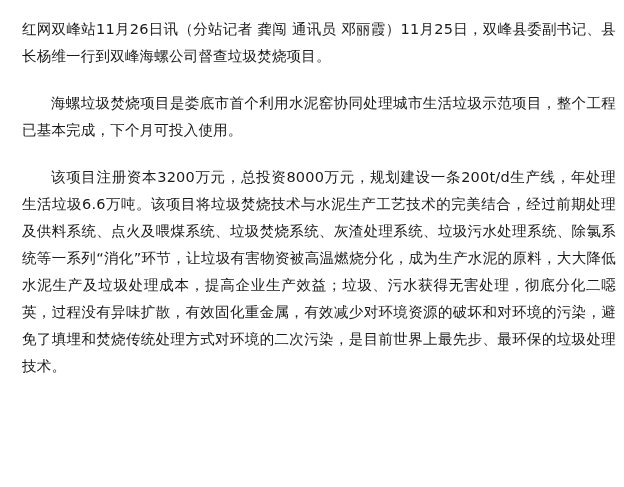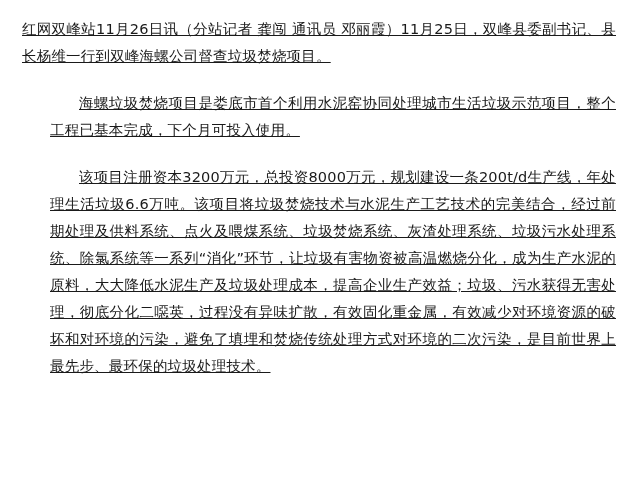--- a/index.html
+++ b/index.html
@@ -11,33 +11,31 @@
     height: 487px;
     background: #ffffff;
     font-family: "DejaVu Sans", "Liberation Sans", sans-serif;
     color: #1a1a1a;
     overflow: hidden;
   }
   .article {
     box-sizing: border-box;
     width: 624px;
     padding: 16px 8px 0 22px;
-    text-decoration: underline;
   }
   .para {
     font-size: 14.5px;
     line-height: 27px;
     text-align: justify;
     text-justify: inter-ideograph;
     margin: 0 0 14px 0;
     letter-spacing: 0.2px;
   }
   .para.indent {
     text-indent: 2em;
-    margin-left: 28px;
   }
   .spacer-sm { height: 6px; }
 </style>
 </head>
 <body>
 
 <div class="article">
 
   <p class="para">红网双峰站11月26日讯（分站记者 龚闯 通讯员 邓丽霞）11月25日，双峰县委副书记、县长杨维一行到双峰海螺公司督查垃圾焚烧项目。</p>
 

